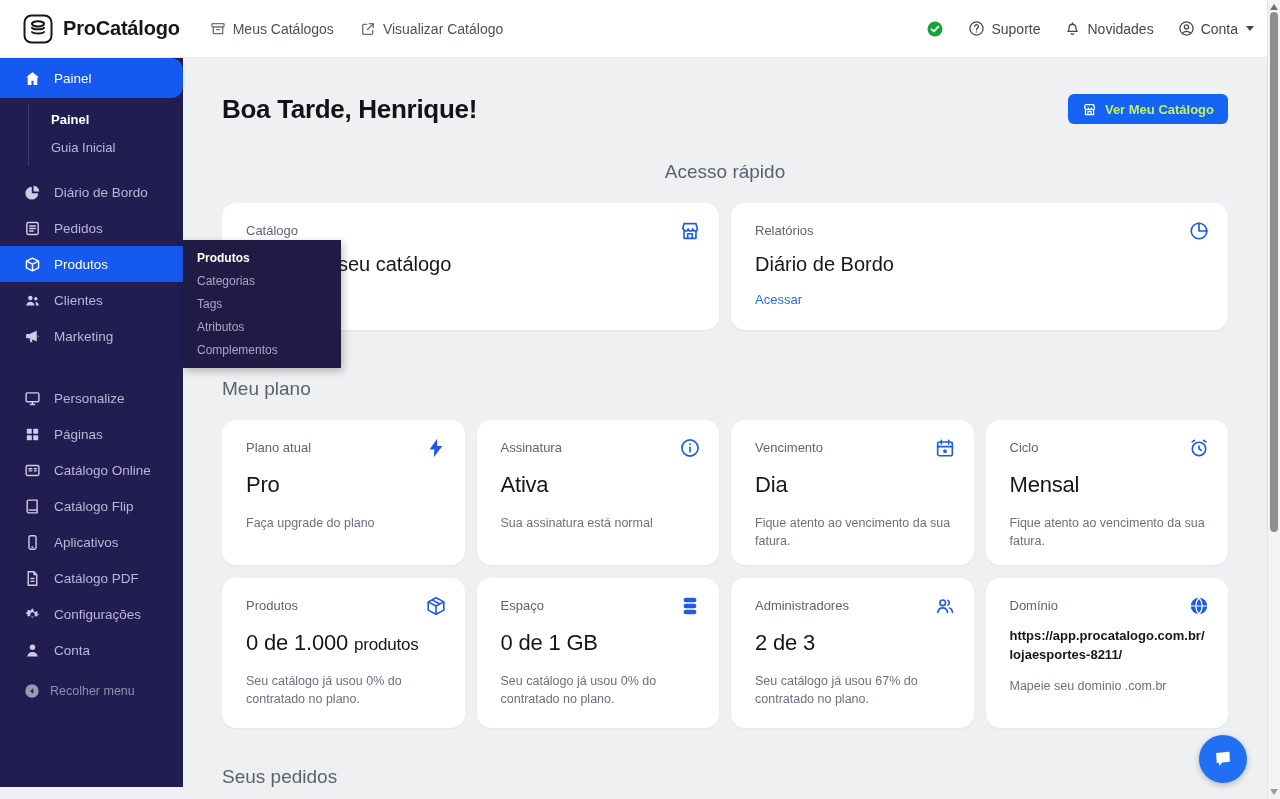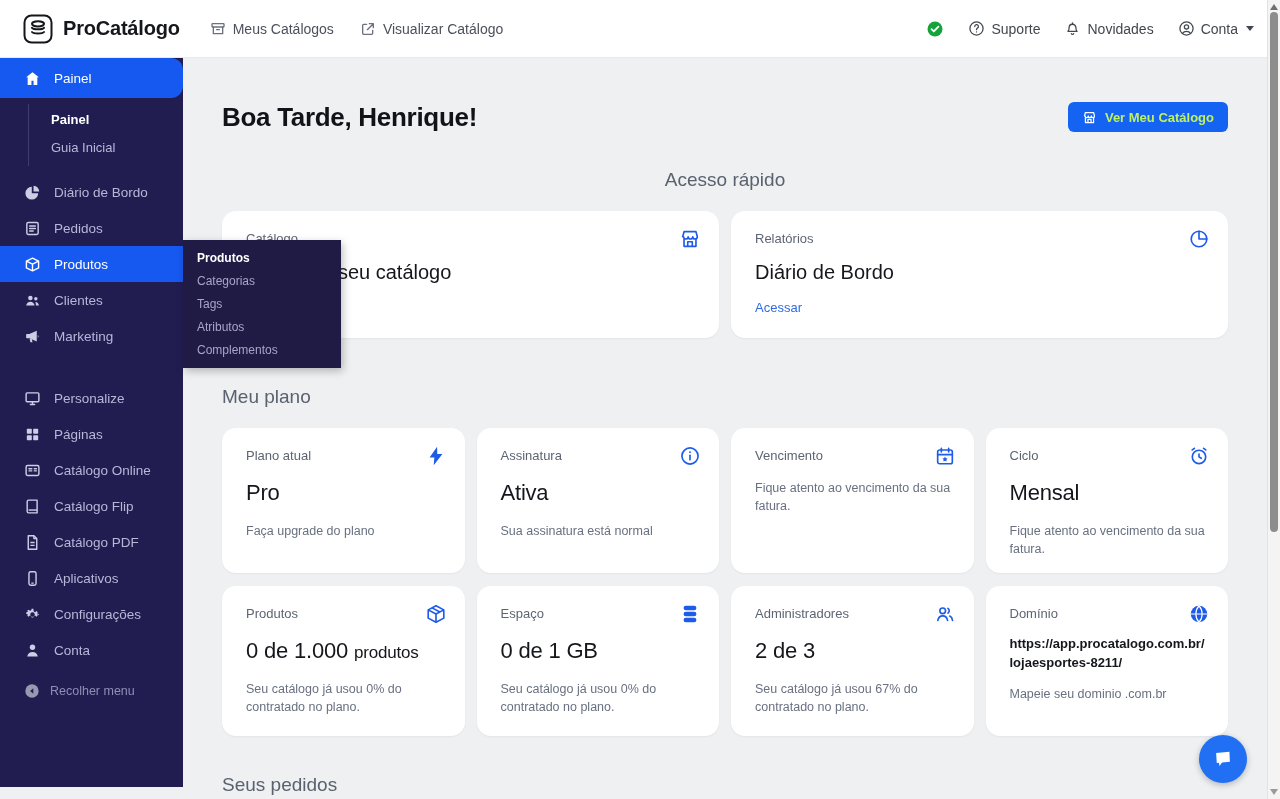--- a/index.html
+++ b/index.html
@@ -36,21 +36,21 @@
                 padding-left:24px; font-size:12.5px; color:#908db4; cursor:pointer; }
 
   
   .flyout { position:absolute; left:183px; top:240px; width:158px; height:128px; background:#201b45;
             z-index:7; padding:7px 0; box-shadow:2px 3px 8px rgba(0,0,0,.25); }
   .fly-item { font-size:12px; color:#a8a5c8; line-height:23px; padding:0 14px; cursor:pointer; }
   .fly-item.current { color:#fff; font-weight:700; }
 
   
   .main { position:absolute; left:183px; top:58px; right:13px; bottom:0; background:#eef0f2;
-          padding:16px 39px; overflow:hidden; }
+          padding:8px 39px; overflow:hidden; }
   .greet-row { display:flex; align-items:flex-start; margin-top:28px; }
   .greet h1 { font-size:26px; font-weight:800; color:#111318; letter-spacing:-.3px; }
   .greet p { margin-top:13px; font-size:15px; color:#3f4450; }
   .greet a { color:#2e6be4; text-decoration:none; cursor:pointer; }
   .btn-primary { margin-left:auto; background:#1563f2; color:#bef264; border:none; border-radius:6px;
                  height:30px; padding:0 14px; font-size:13px; font-weight:700; display:flex;
                  align-items:center; gap:8px; cursor:pointer; font-family:inherit; }
   .sec-h { font-size:19px; color:#5a626f; }
   .sec-quick { margin-top:36px;text-align:center; }
   .sec-plan { margin-top:48px; }
@@ -256,35 +256,35 @@
     <span class="s-ico">
       <svg viewBox="0 0 24 24" fill="none" stroke="currentColor" stroke-width="2" stroke-linejoin="round">
         <path d="M6.5 3h12v18h-12a2 2 0 0 1-2-2V5a2 2 0 0 1 2-2z"></path>
           <path d="M6.5 17h12"></path>
       </svg>
     </span>
     <span>Catálogo Flip</span>
   </div>
   <div class="s-item">
     <span class="s-ico">
+      <svg viewBox="0 0 24 24" fill="none" stroke="currentColor" stroke-width="2" stroke-linecap="round">
+        <rect x="7" y="2.5" width="10" height="19" rx="2.5"></rect>
+          <path d="M11 18.5h2"></path>
+      </svg>
+    </span>
+    <span>Aplicativos</span>
+  </div>
+  <div class="s-item">
+    <span class="s-ico">
       <svg viewBox="0 0 24 24" fill="none" stroke="currentColor" stroke-width="2" stroke-linejoin="round">
         <path d="M6 2.5h8l4 4V21.5H6z"></path>
           <path d="M14 2.5v4h4M9 12h6M9 16h6"></path>
       </svg>
     </span>
     <span>Catálogo PDF</span>
-  </div>
-  <div class="s-item">
-    <span class="s-ico">
-      <svg viewBox="0 0 24 24" fill="none" stroke="currentColor" stroke-width="2" stroke-linecap="round">
-        <rect x="7" y="2.5" width="10" height="19" rx="2.5"></rect>
-          <path d="M11 18.5h2"></path>
-      </svg>
-    </span>
-    <span>Aplicativos</span>
   </div>
   <div class="s-item">
     <span class="s-ico">
       <svg viewBox="0 0 24 24" fill="currentColor">
         <path d="M21 12.8v-1.6l-2.3-.7.6-2.2-1.9-1.2-1.7 1.6-1.9-.8L13.2 4h-2.4l-.6 2-1.9.8-1.7-1.6-1.9 1.2.6 2.2-2.3.7v1.6l2.3.7-.6 2.2 1.9 1.2 1.7-1.6 1.9.8.6 2h2.4l.6-2 1.9-.8 1.7 1.6 1.9-1.2-.6-2.2zM12 15.2a3.2 3.2 0 1 1 0-6.4 3.2 3.2 0 0 1 0 6.4z"></path>
       </svg>
     </span>
     <span>Configurações</span>
   </div>
   <div class="s-item">
@@ -375,20 +375,21 @@
     </div>
     <div class="card pcard1">
       <div class="c-label">Vencimento</div>
       <span class="c-ico">
         <svg viewBox="0 0 24 24" fill="none" stroke="currentColor" stroke-width="1.8" stroke-linecap="round" stroke-linejoin="round">
           <rect x="4" y="5.5" width="16" height="15" rx="2"></rect>
             <path d="M8 3.5v4M16 3.5v4M4 10.5h16"></path>
           <path d="m12 12.6.9 1.8 2 .3-1.4 1.4.3 2-1.8-.9-1.8.9.3-2-1.4-1.4 2-.3z" fill="currentColor" stroke="none"></path>
         </svg>
       </span>
+      <div class="c-value">Dia</div>
       <div class="c-desc">Fique atento ao vencimento da sua fatura.</div>
     </div>
     <div class="card pcard1">
       <div class="c-label">Ciclo</div>
       <span class="c-ico">
         <svg viewBox="0 0 24 24" fill="none" stroke="currentColor" stroke-width="1.8" stroke-linecap="round" stroke-linejoin="round">
           <circle cx="12" cy="13" r="7.3"></circle>
             <path d="M12 9.8V13l2.4 1.5M4.6 5.4 7 3.6M19.4 5.4 17 3.6"></path>
         </svg>
       </span>

